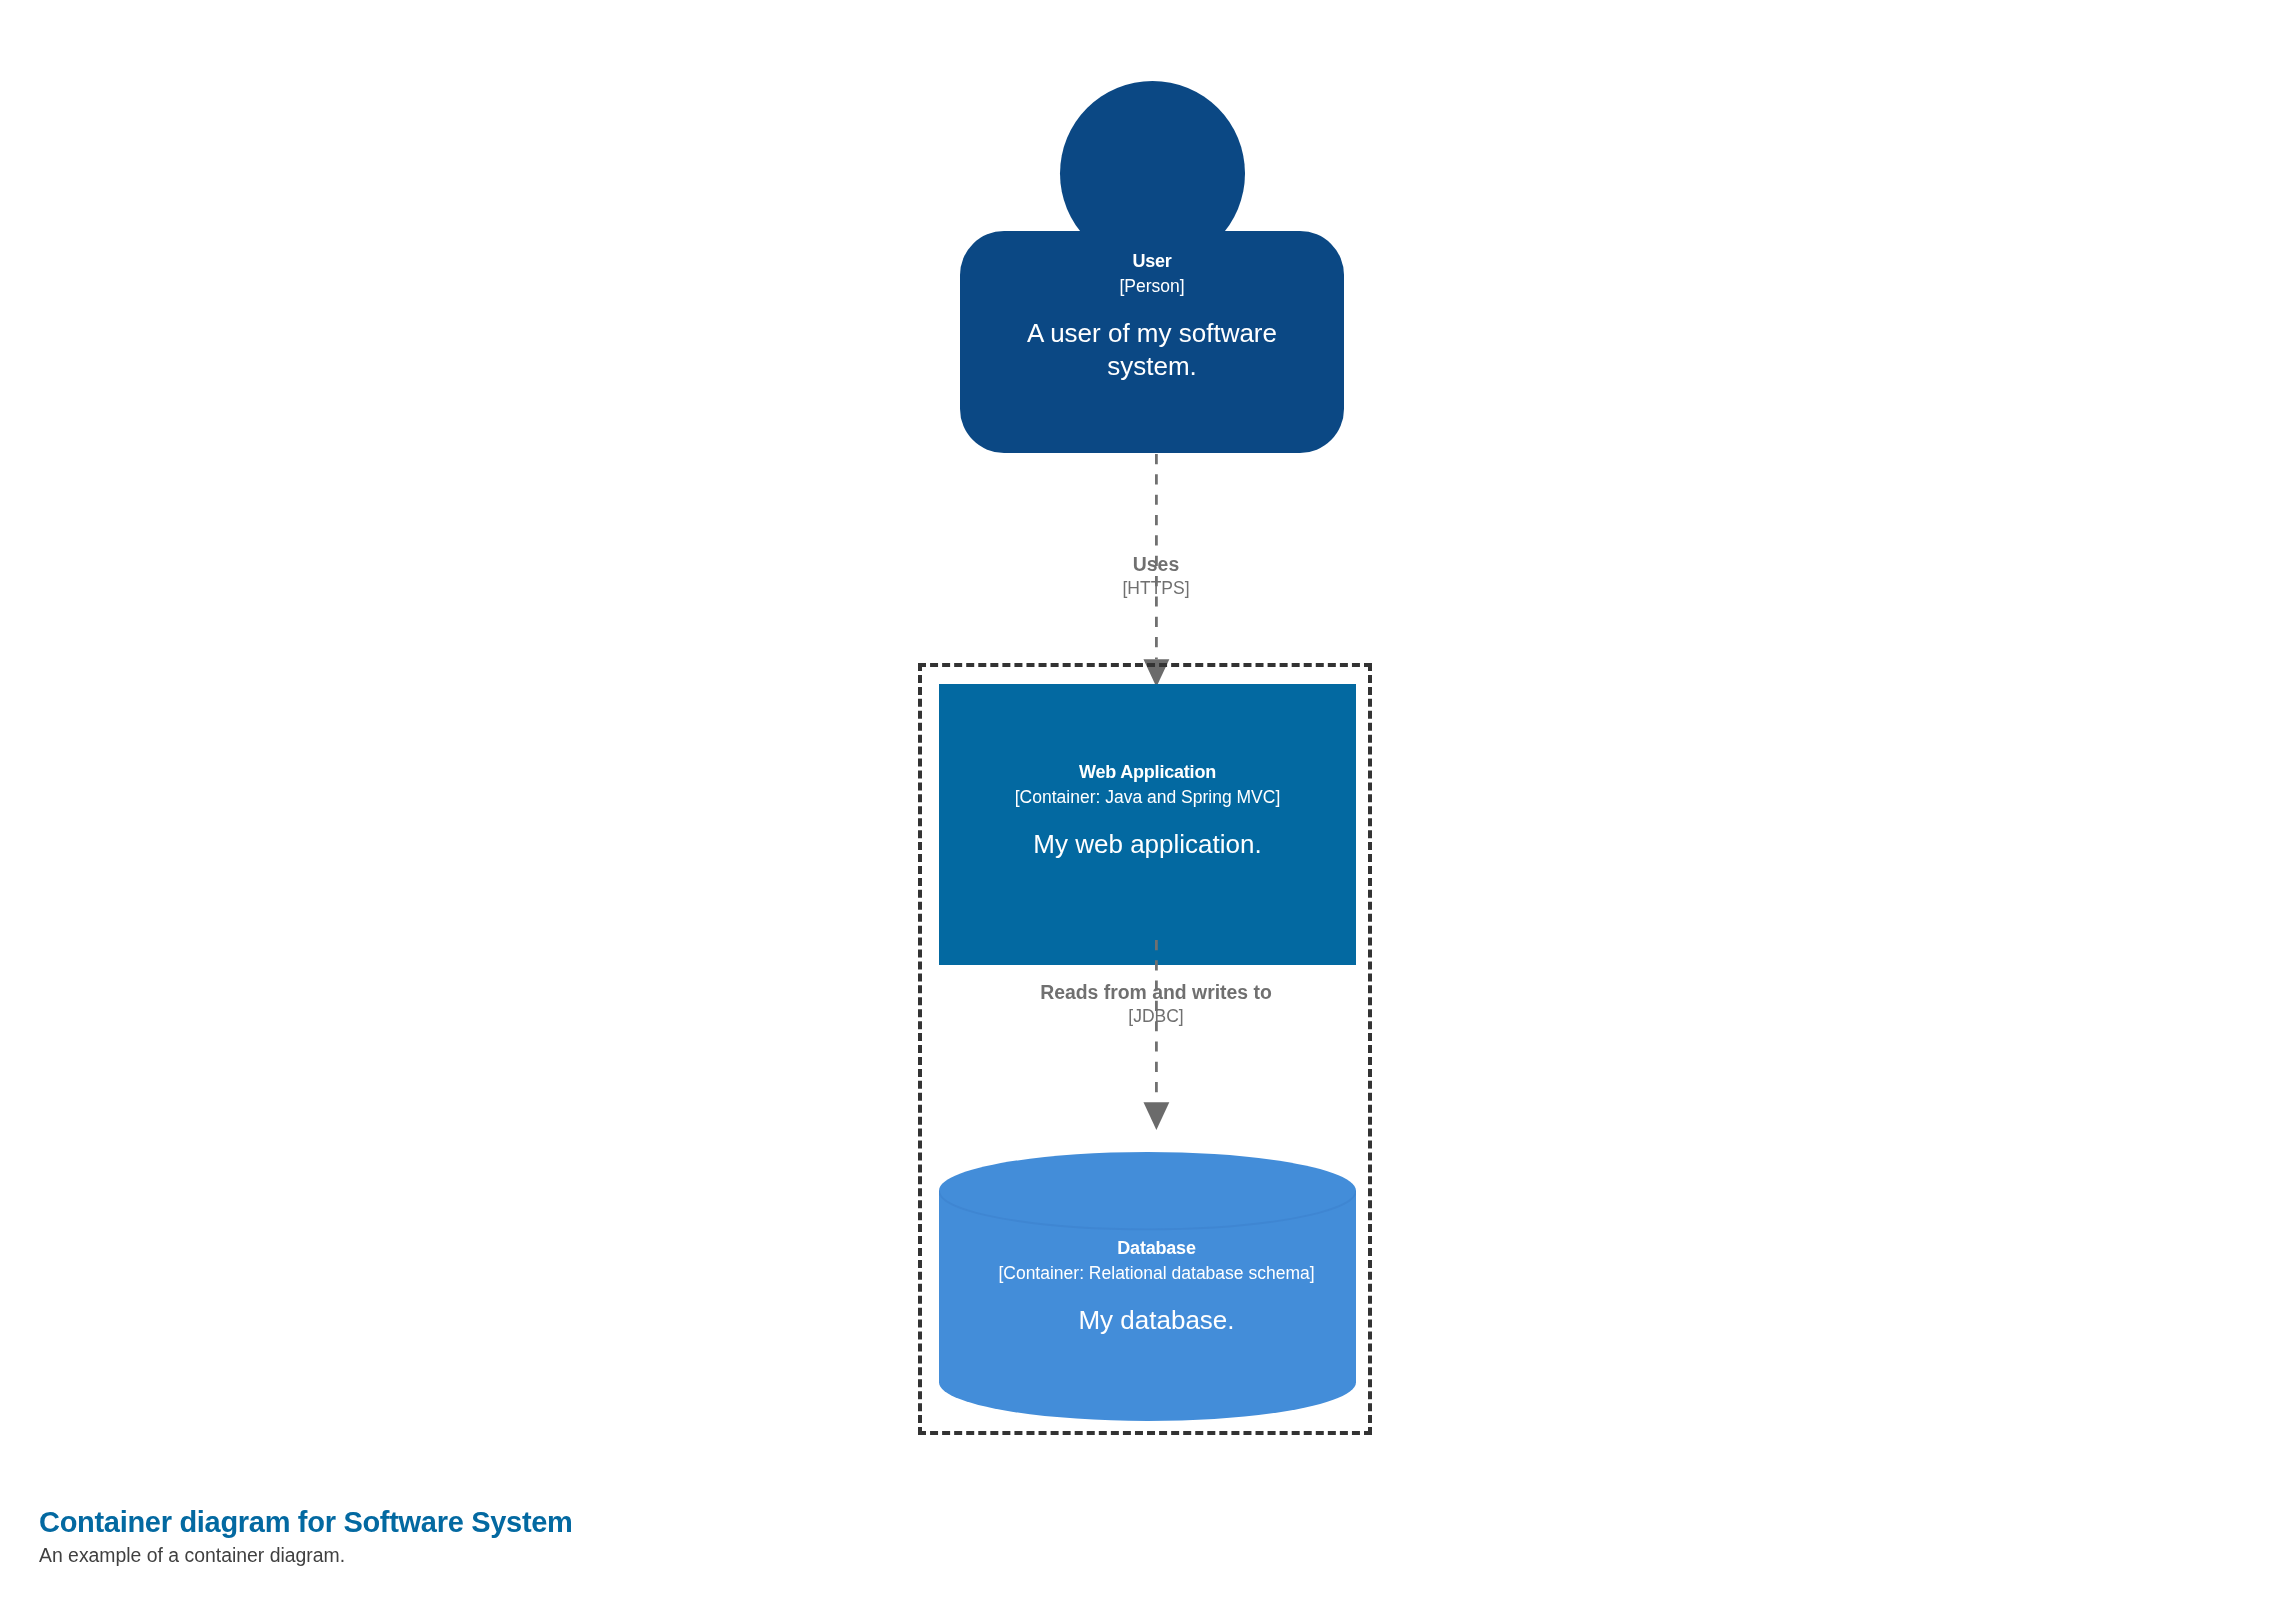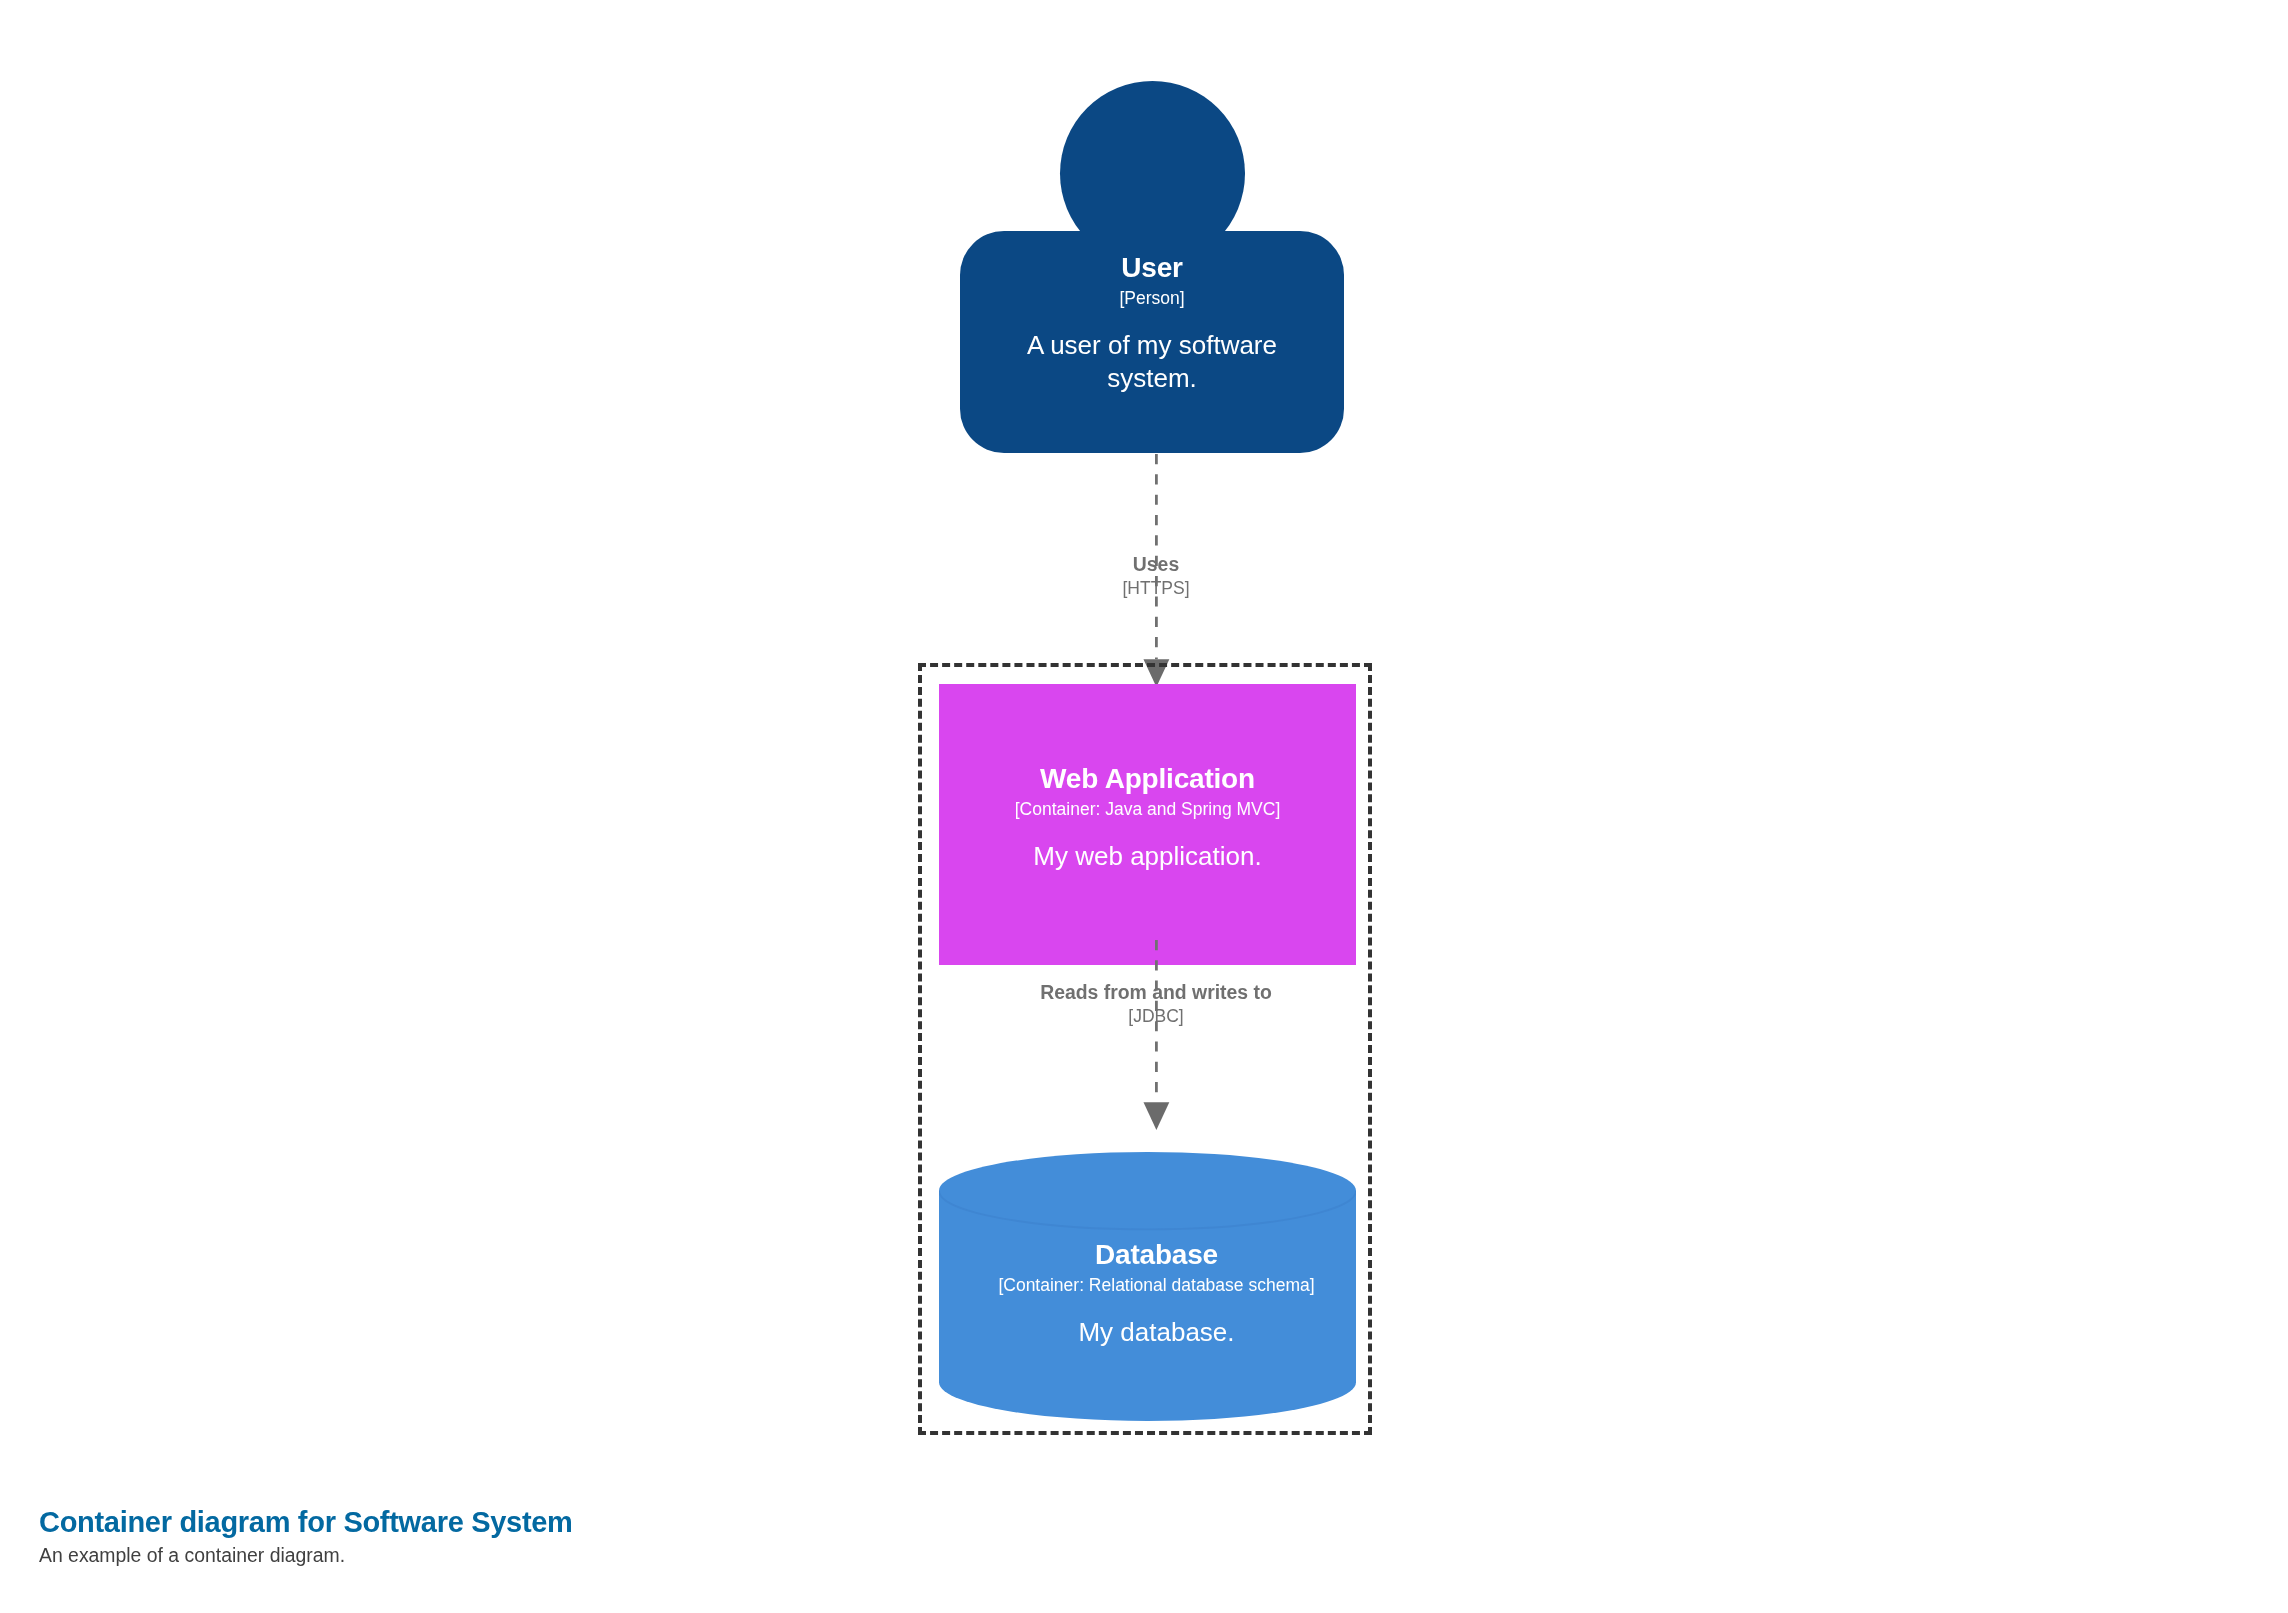--- a/index.html
+++ b/index.html
@@ -59,21 +59,21 @@
     display: flex;
     flex-direction: column;
     align-items: center;
     justify-content: flex-start;
     padding-top: 20px;
     box-sizing: border-box;
     color: #ffffff;
     text-align: center;
   }
   .node-title {
-    font-size: 28px;
+    font-size: 18px;
     font-weight: bold;
     line-height: 1.18;
     letter-spacing: -0.2px;
   }
   .node-tech {
     font-size: 17.5px;
     font-weight: normal;
     line-height: 1.2;
     margin-top: 4px;
   }
@@ -239,21 +239,21 @@
       <polygon points="8,252 -6,222 22,222" fill="#6B6B6B"></polygon>
     </svg>
     <div class="rel-label">
       <span class="rel-desc">Uses</span>
       <span class="rel-tech">[HTTPS]</span>
     </div>
   </div>
 
   <div class="boundary-box" style="border-color: rgb(51, 51, 51);"></div>
 
-  <div class="container-node" style="background: #d946ef;">
+  <div class="container-node" style="background: #0369a1;">
     <div class="node-title">Web Application</div>
     <div class="node-tech">[Container: Java and Spring MVC]</div>
     <div class="node-desc">My web application.</div>
   </div>
 
   <div class="rel rel-rw">
     <svg class="rel-svg" width="14.8" height="190" viewBox="0 0 16 206">
       <line x1="8" y1="0" x2="8" y2="176" stroke="#707070" stroke-width="3" stroke-dasharray="11 11"></line>
       <polygon points="8,206 -6,176 22,176" fill="#6B6B6B"></polygon>
     </svg>

